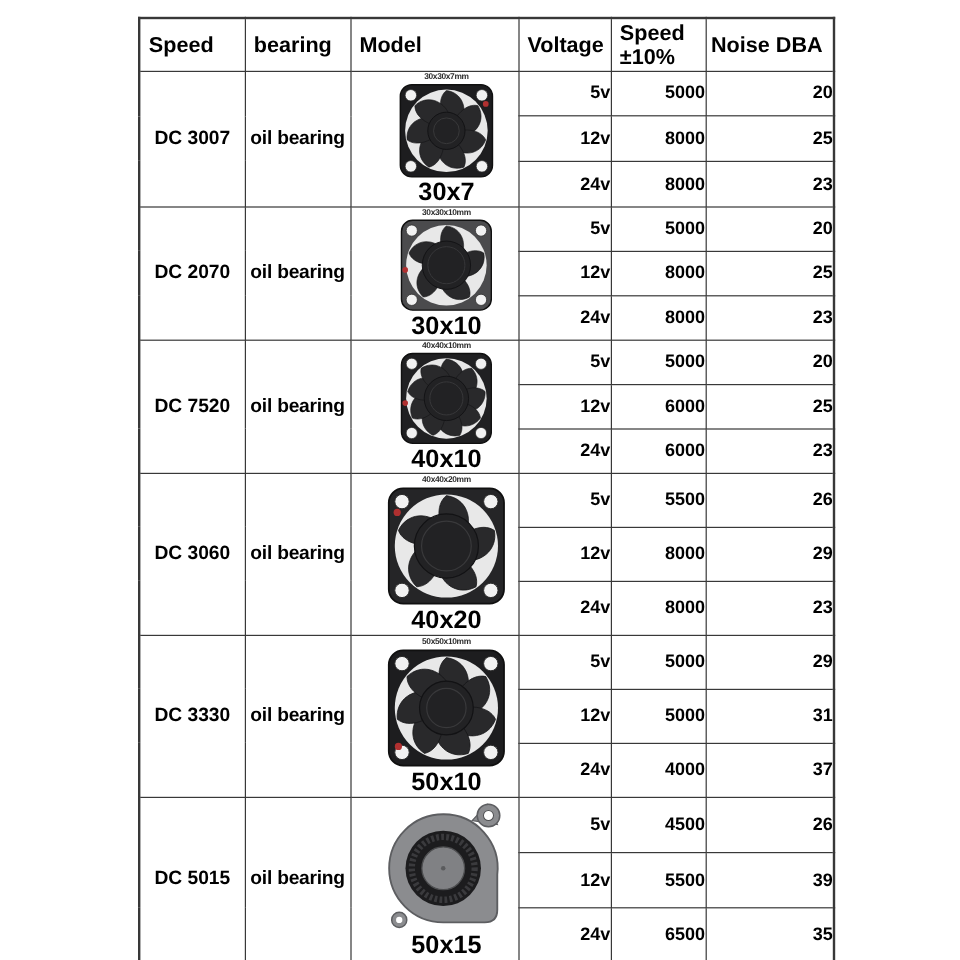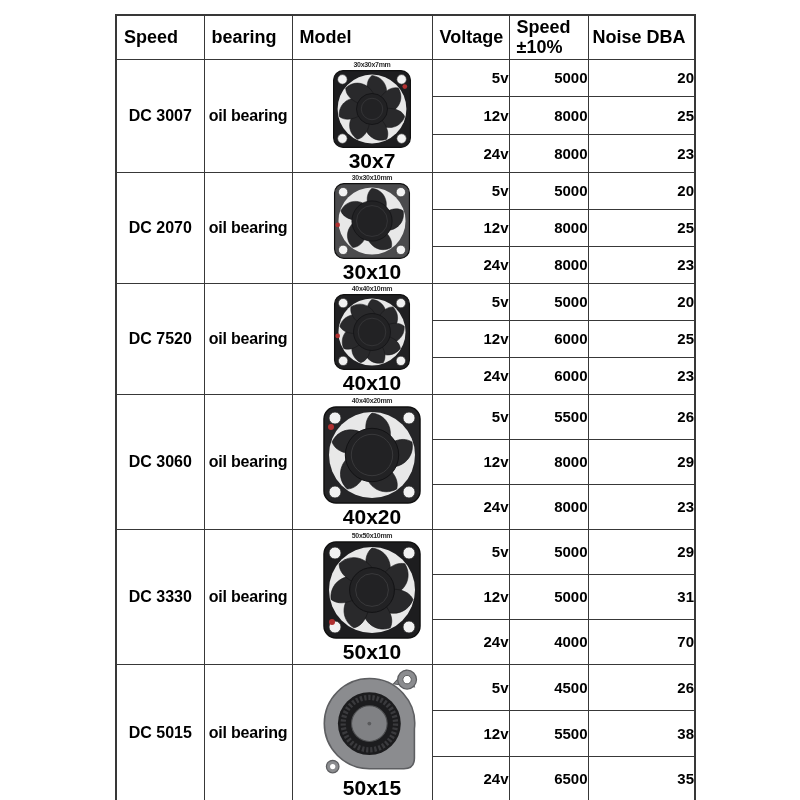--- a/index.html
+++ b/index.html
@@ -271,21 +271,21 @@
           <td class="num-cell">29</td>
         </tr>
         <tr style="height: 45px;">
           <td class="num-cell">12v</td>
           <td class="num-cell">5000</td>
           <td class="num-cell">31</td>
         </tr>
         <tr style="height: 45px;">
           <td class="num-cell">24v</td>
           <td class="num-cell">4000</td>
-          <td class="num-cell">70</td>
+          <td class="num-cell">37</td>
         </tr>
         <tr style="height: 46px;">
           <td rowspan="3" class="model-cell">DC 5015</td>
           <td rowspan="3" class="bearing-cell">oil bearing</td>
           <td rowspan="3" class="photo-cell">
             <div class="photo-stack">
               <div>
                 <svg width="105" height="110" viewBox="0 0 100 105">
                   <path d="M70 17 L82 4 L90 20 Z" fill="#8b8c8f" stroke="#5d5e61" stroke-width="1"></path>
                   <circle cx="83" cy="13" r="9" fill="#8b8c8f" stroke="#5d5e61" stroke-width="1.2"></circle>
@@ -302,21 +302,21 @@
               <div class="photo-label">50x15</div>
             </div>
           </td>
           <td class="num-cell">5v</td>
           <td class="num-cell">4500</td>
           <td class="num-cell">26</td>
         </tr>
         <tr style="height: 46px;">
           <td class="num-cell">12v</td>
           <td class="num-cell">5500</td>
-          <td class="num-cell">38</td>
+          <td class="num-cell">39</td>
         </tr>
         <tr style="height: 46px;">
           <td class="num-cell">24v</td>
           <td class="num-cell">6500</td>
           <td class="num-cell">35</td>
         </tr>
       </tbody>
   </table>
 </div>
 

